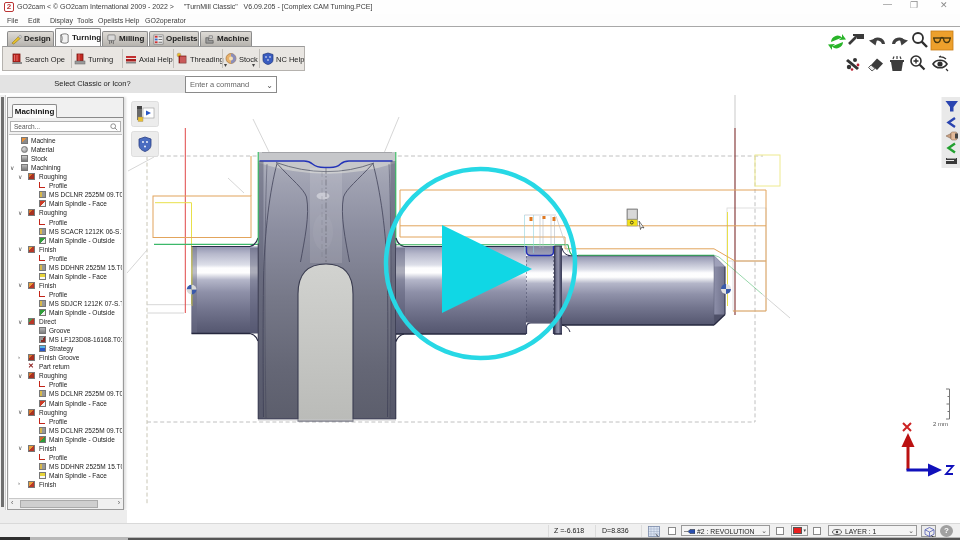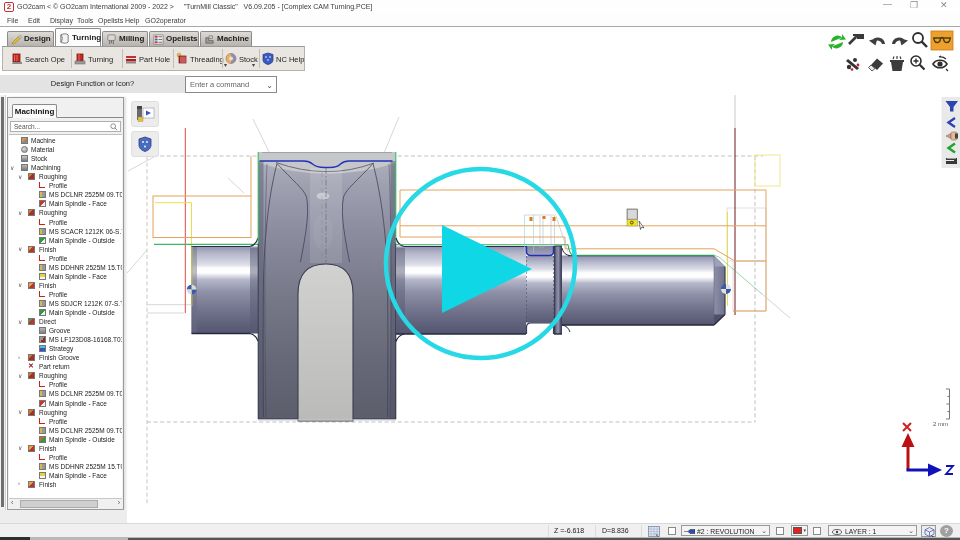--- a/index.html
+++ b/index.html
@@ -142,21 +142,21 @@
         </svg>
         <span class="lbl">Turning</span>
       </div>
     <div class="tsep" style="left:119px;"></div>
     <div class="tbtn" style="left:122px;">
         <svg class="tbico" viewBox="0 0 12 13">
           <rect x="1" y="4" width="10" height="2" fill="#c23030"></rect>
           <rect x="1" y="7" width="10" height="2.5" fill="#a82020"></rect>
           <rect x="1" y="10" width="10" height="1.5" fill="#888"></rect>
         </svg>
-        <span class="lbl">Part Hole</span>
+        <span class="lbl">Axial Help</span>
       </div>
     <div class="tsep" style="left:170px;"></div>
     <div class="tbtn" style="left:173px;">
         <svg class="tbico" viewBox="0 0 12 13">
           <circle cx="3" cy="3" r="2" fill="#e8c22a" stroke="#a88" stroke-width="0.5"></circle>
           <rect x="3" y="4" width="7" height="7" fill="#b82424" stroke="#701210" stroke-width="0.7"></rect>
           <path d="M5 4.5 V11 M7 4.5 V11 M9 4.5 V11" stroke="#fff" stroke-width="0.7" opacity="0.7"></path>
         </svg>
         <span class="lbl">Threading</span>
         <span class="dda" style="left:48px;top:12px;">▾</span>
@@ -236,21 +236,21 @@
  </g>
  <g transform="translate(112,28)">
   <path d="M1 8 C4 3 12 3 15 8 C12 13 4 13 1 8 Z" fill="none" stroke="#2e2e2e" stroke-width="1.6"></path>
   <circle cx="8" cy="8" r="2.6" fill="#2e2e2e"></circle>
   <path d="M14 3 A8 8 0 0 0 7 1 L9 0 M14 13 L16 15" stroke="#2e2e2e" stroke-width="1.2" fill="none"></path>
  </g>
 </g>
 </svg>
 
   <div class="abs" id="promptrow">
-    <div id="plabel">Design Function or Icon?</div>
+    <div id="plabel">Select Classic or Icon?</div>
     <div id="pcombo">Enter a command<span class="arr">⌄</span></div>
   </div>
 
   <div class="abs" id="lstrip"></div>
   <div class="abs" id="lstripbar"></div>
 
   <div class="abs" id="lpanel">
     <div id="ptab">Machining</div>
     <div id="ptabline"></div>
     <div id="psearch">Search...<svg style="position:absolute;right:2px;top:1px;" width="8" height="8" viewBox="0 0 10 10">

